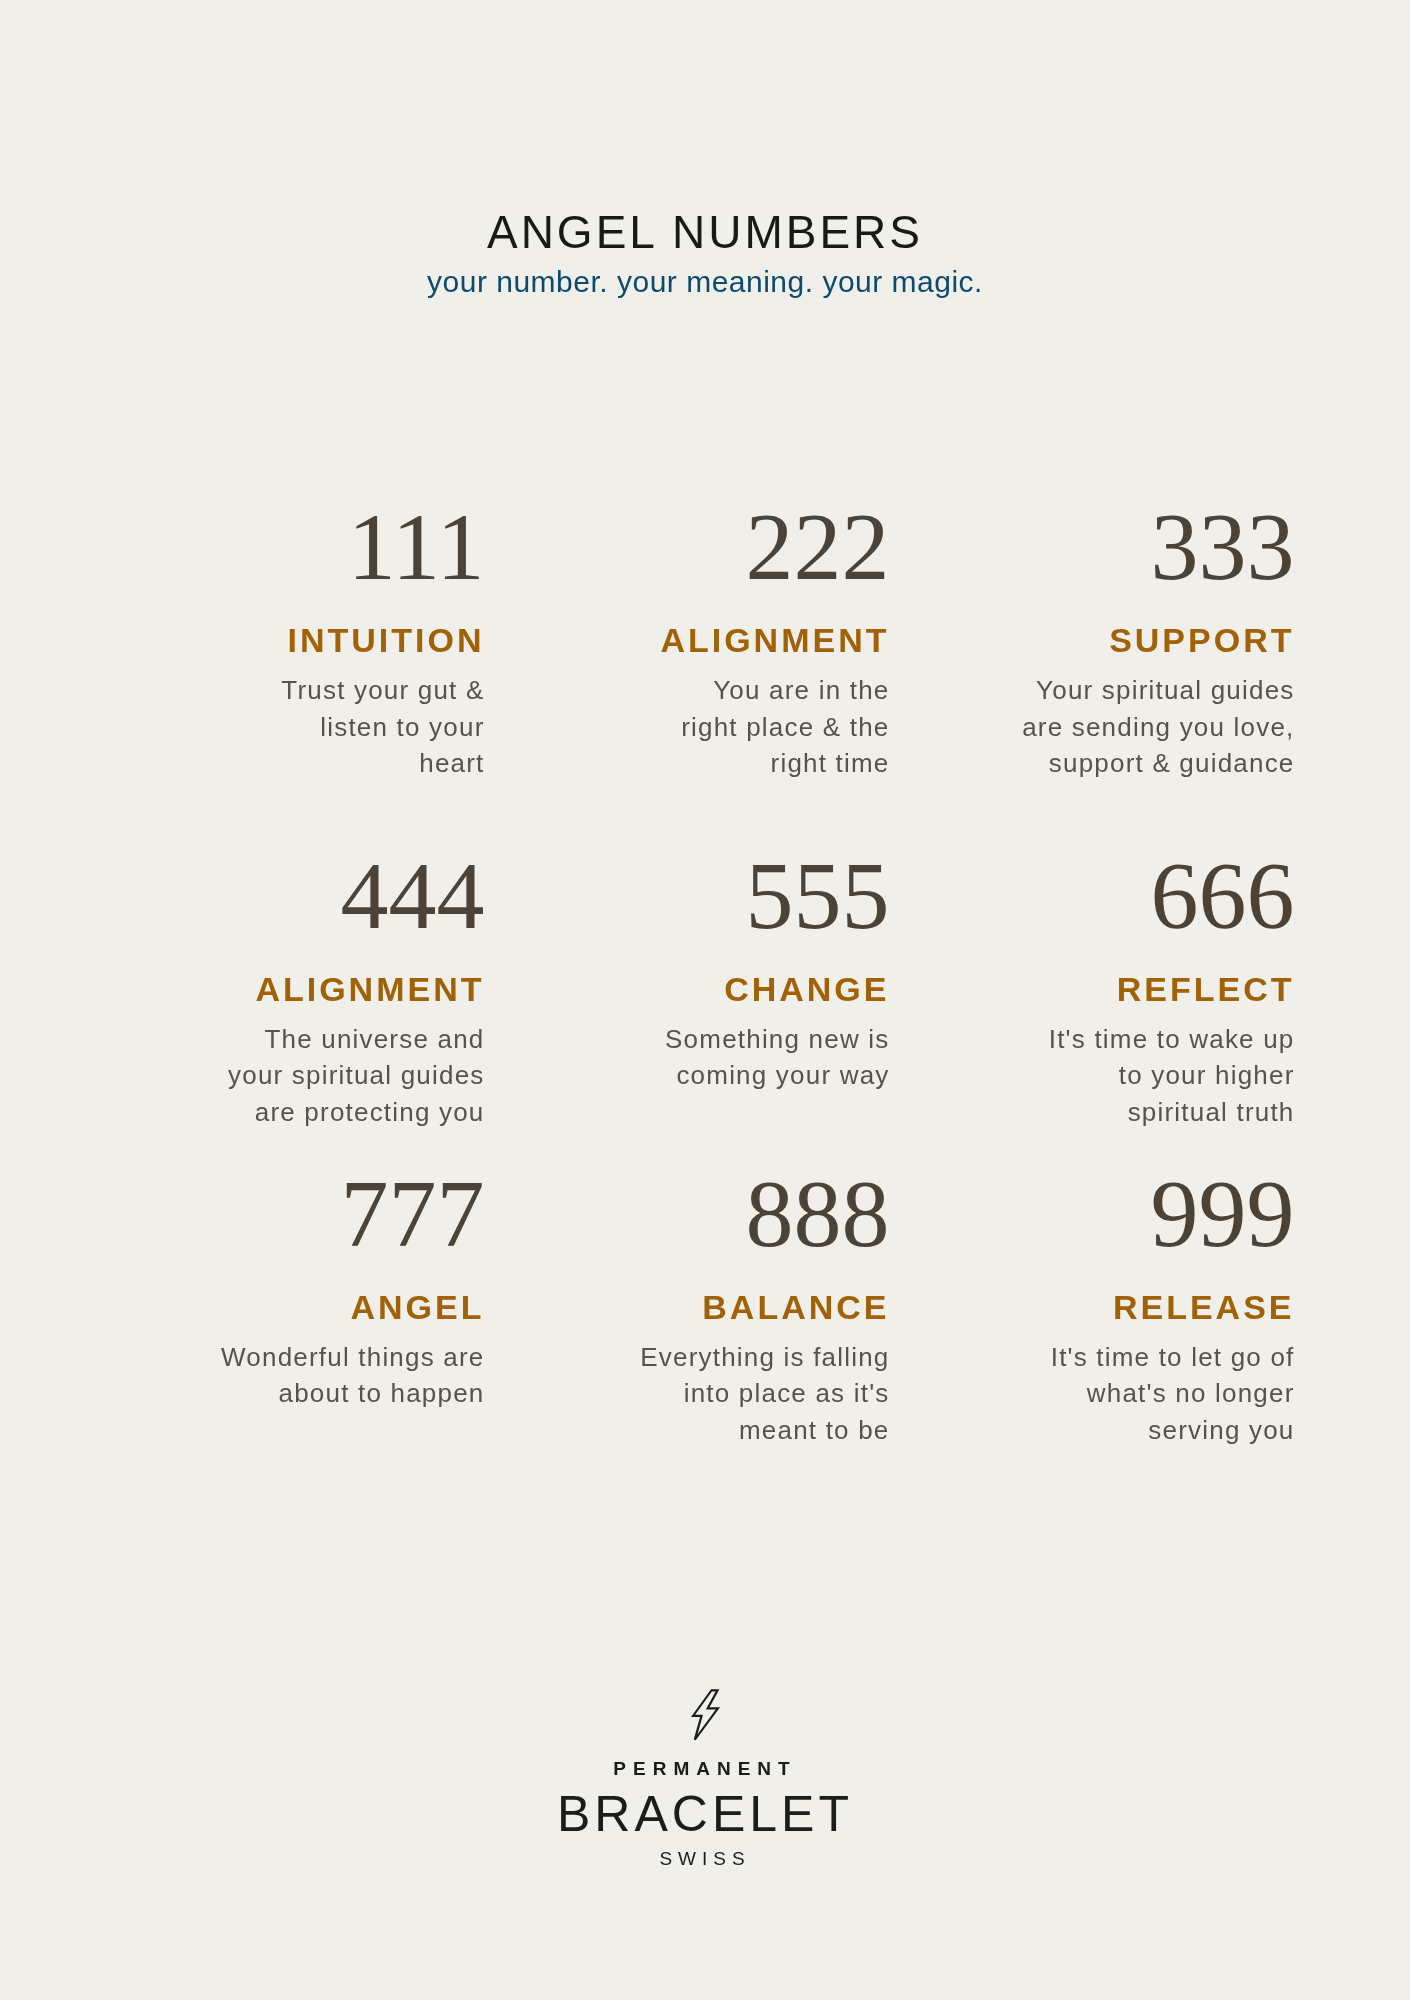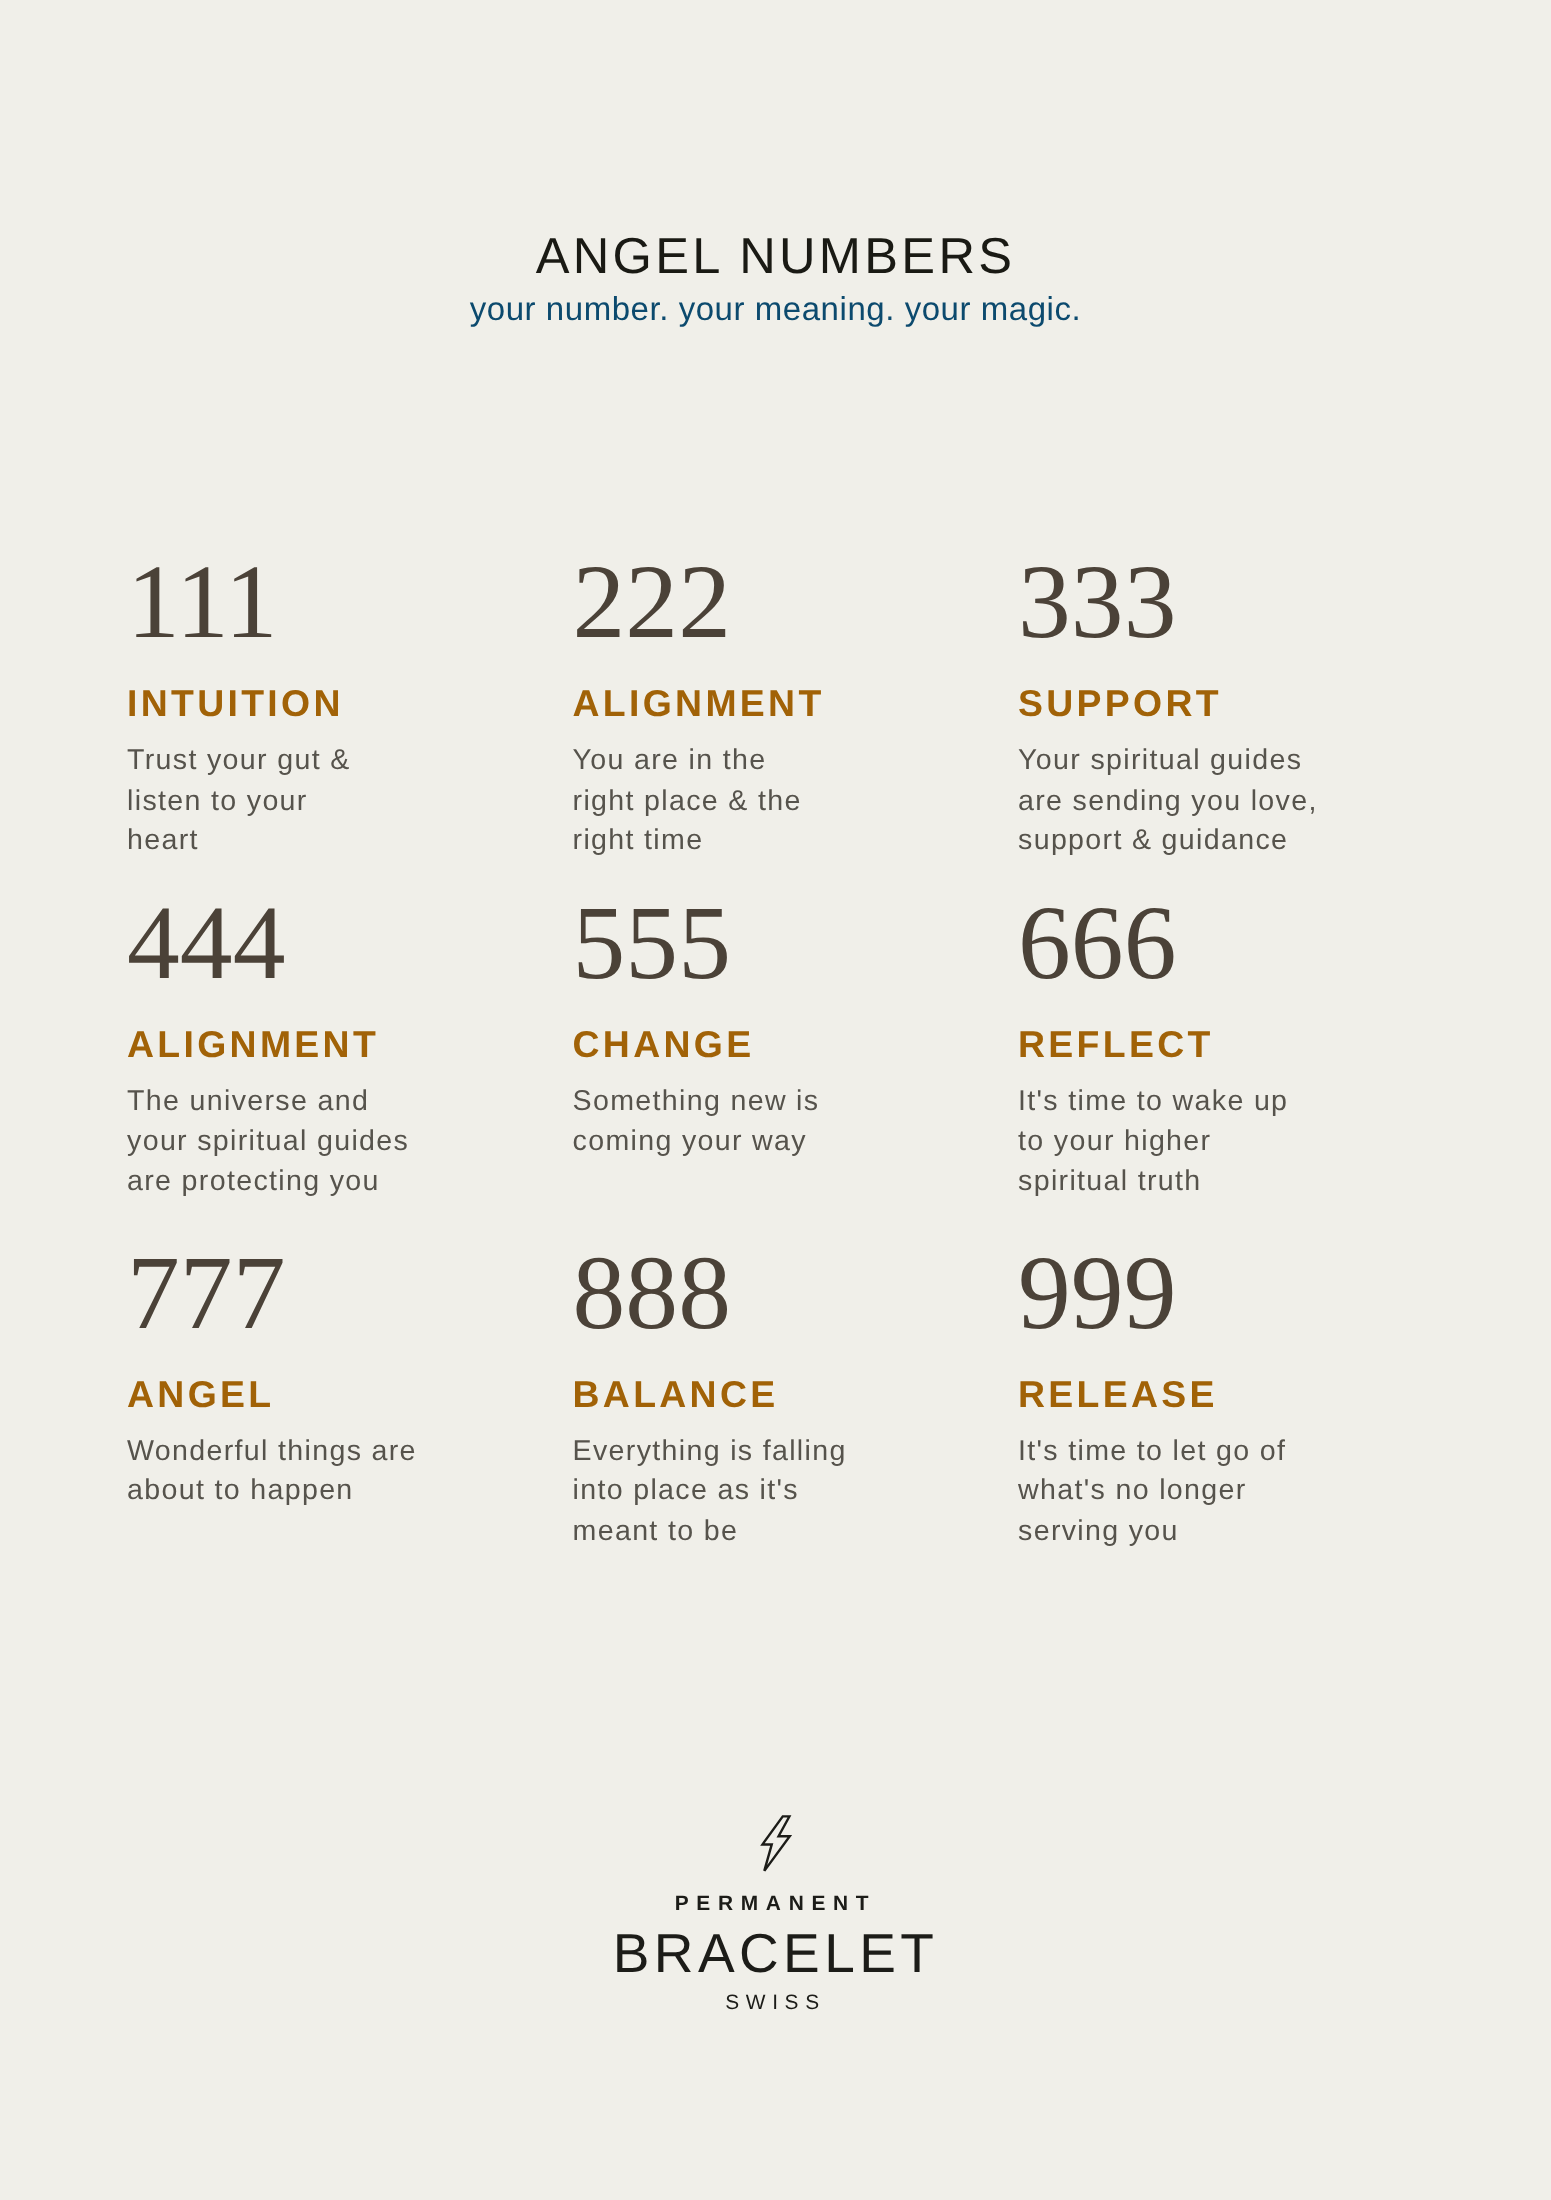--- a/index.html
+++ b/index.html
@@ -32,24 +32,24 @@
     color: #0c4a6e;
     text-align: center;
   }
   .grid-row {
     width: 1215px;
     margin: 0 auto;
     display: grid;
     grid-template-columns: repeat(3, 1fr);
   }
   .row-1 { margin-top: 200px; }
-  .row-2 { margin-top: 27px; }
+  .row-2 { margin-top: 66px; }
   .row-3 { margin-top: 36px; }
   .cell {
-    text-align: left;
+    text-align: right;
     padding: 0 18px;
   }
   .num {
     font-family: "Liberation Serif", "DejaVu Serif", serif;
     font-size: 96px;
     line-height: 1;
     color: #4b4238;
   }
   .cell-title {
     margin-top: 26px;

